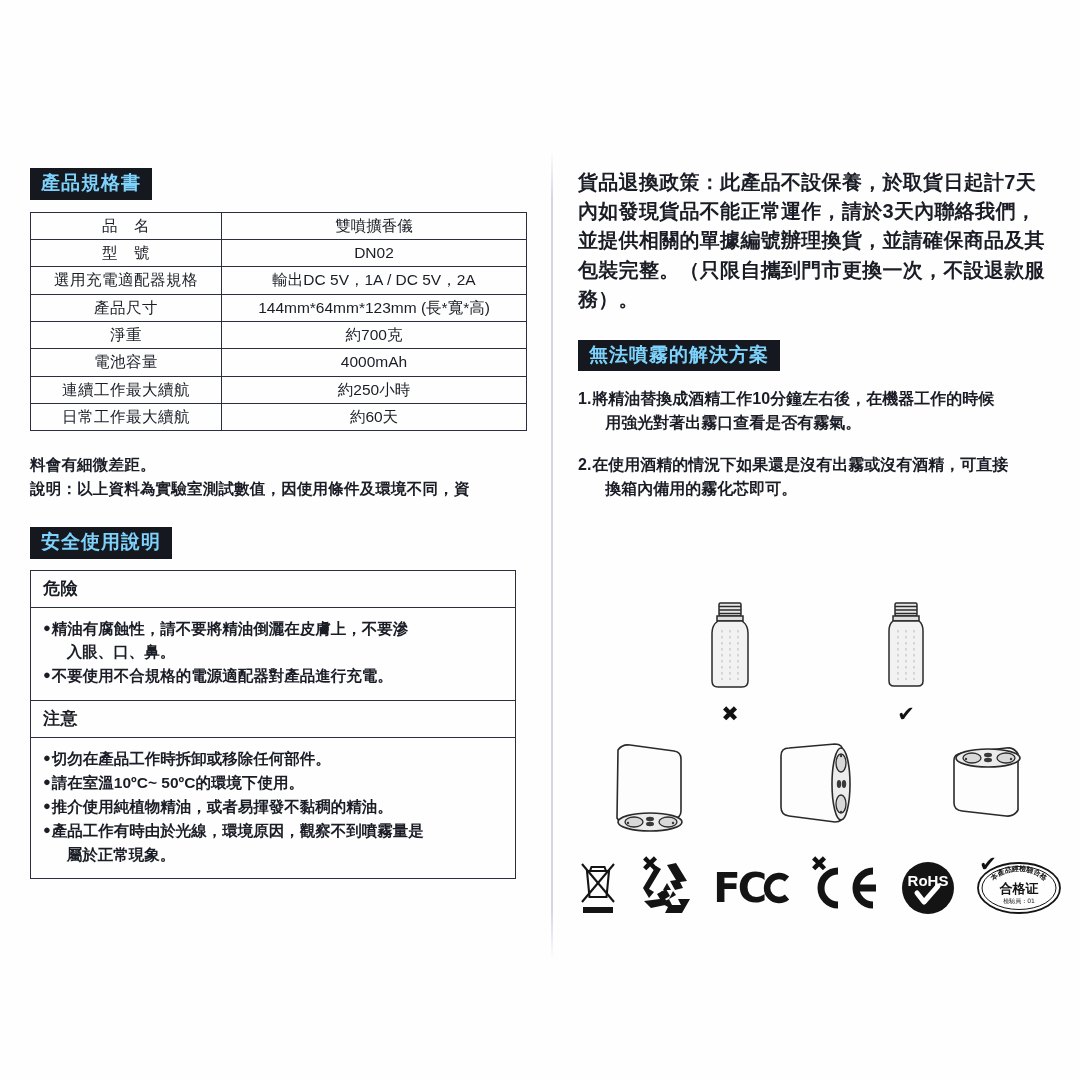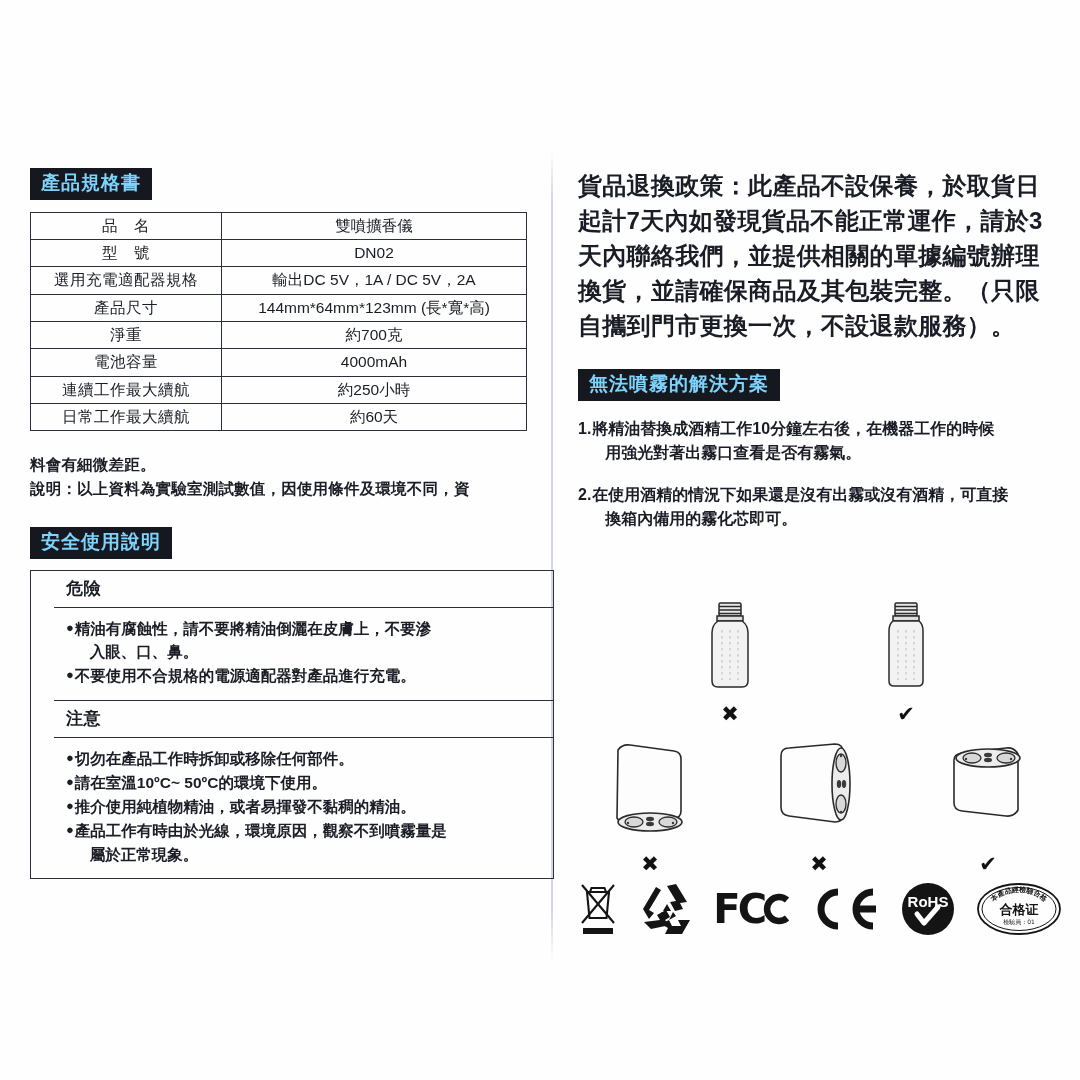--- a/index.html
+++ b/index.html
@@ -87,23 +87,22 @@
     letter-spacing: 0.2px;
     width: 492px;
   }
   .note .ind { display: block; }
 
   
   .safety-wrap { margin-top: 26px; }
   .safety-box {
     margin-top: 11px;
     border: 1.6px solid #2b2f3d;
-    width: 524px;
+    width: 486px;
     box-sizing: border-box;
-    padding-left: 23px;
   }
   .safety-head {
     font-weight: bold;
     font-size: 17px;
     padding: 6px 10px 7px 12px;
     border-bottom: 1.6px solid #2b2f3d;
     letter-spacing: 0.5px;
   }
   .safety-body {
     padding: 9px 8px 11px 12px;
@@ -121,21 +120,21 @@
     flex: none;
     margin-right: 1px;
     font-size: 13px;
     line-height: 1.72;
   }
   .bullet .txt { white-space: normal; }
   .bullet .cont { display: block; padding-left: 15px; }
 
   
   .policy {
-    font-size: 24px;
+    font-size: 20px;
     font-weight: bold;
     line-height: 1.46;
     letter-spacing: 0.3px;
     width: 470px;
   }
   .solve-wrap { margin-top: 26px; }
   .steps { margin-top: 16px; }
   .step {
     display: flex;
     align-items: flex-start;
@@ -170,21 +169,21 @@
     justify-content: space-between;
     align-items: flex-end;
     margin-top: 14px;
     padding: 0 12px 0 14px;
   }
 
   
   .certs {
     position: absolute;
     left: 576px;
-    top: 880px;
+    top: 859px;
     width: 486px;
     display: flex;
     align-items: center;
     justify-content: space-between;
   }
   .cert { display: flex; align-items: center; justify-content: center; }
   .fcc-text {
     font-family: "DejaVu Sans", sans-serif;
     font-weight: bold;
     font-size: 40px;

